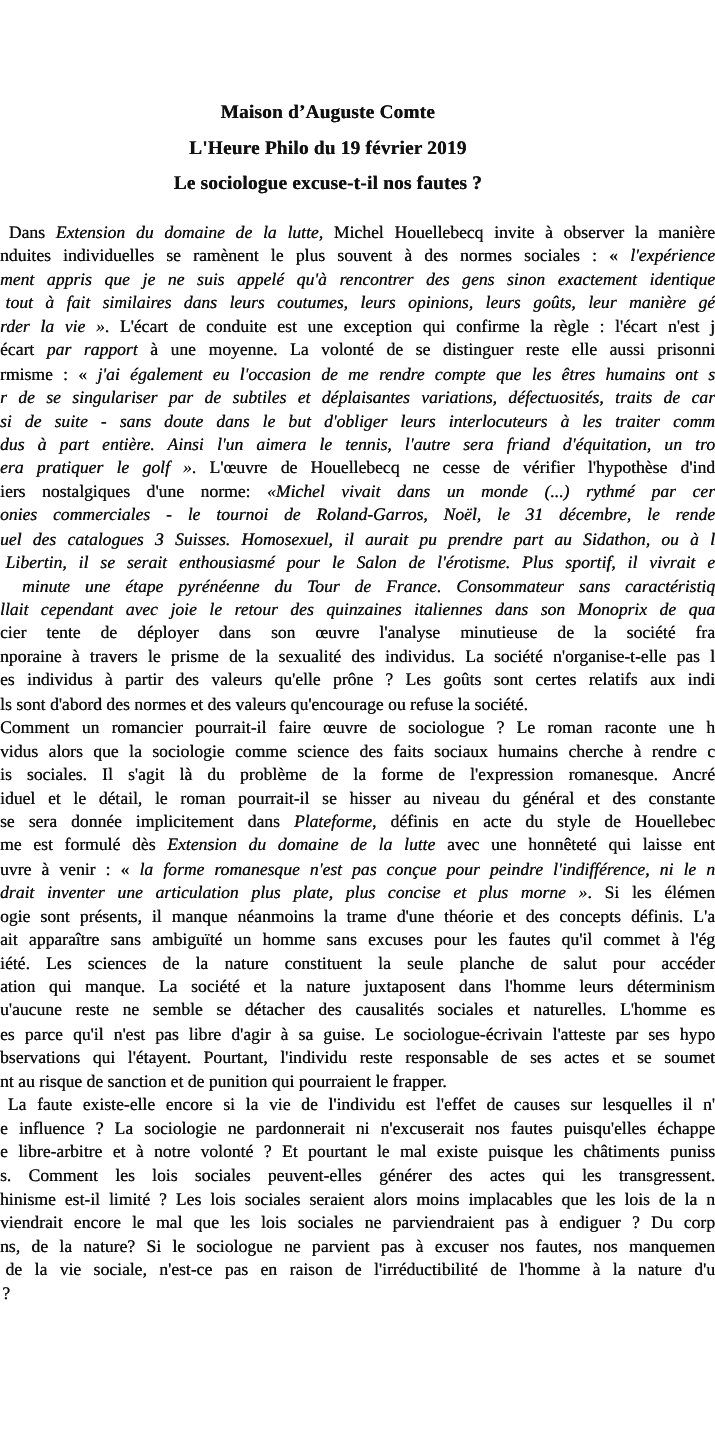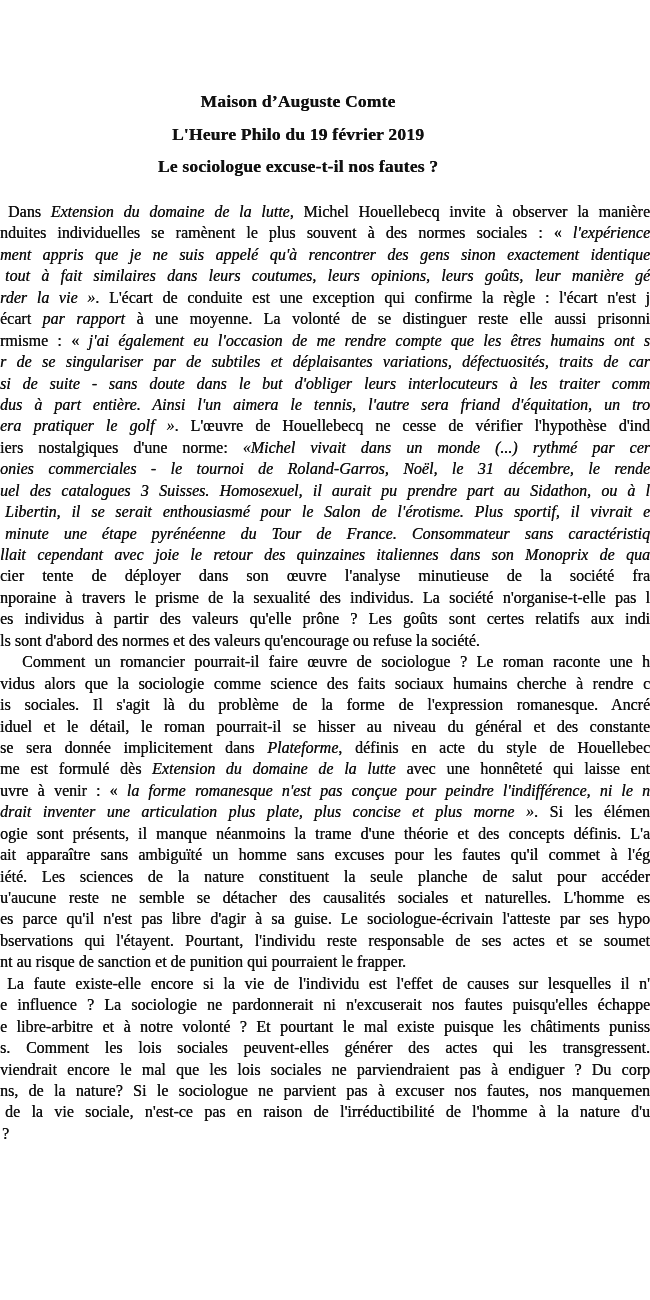--- a/index.html
+++ b/index.html
@@ -62,43 +62,45 @@
       <div class="line"><span>écart </span><span class="it">par rapport</span><span> à une moyenne. La volonté de se distinguer reste elle aussi prisonni</span></div>
       <div class="line"><span>rmisme : « </span><span class="it">j'ai également eu l'occasion de me rendre compte que les êtres humains ont s</span></div>
       <div class="line"><span class="it">r de se singulariser par de subtiles et déplaisantes variations, défectuosités, traits de car</span></div>
       <div class="line"><span class="it">si de suite - sans doute dans le but d'obliger leurs interlocuteurs à les traiter comm</span></div>
       <div class="line"><span class="it">dus à part entière. Ainsi l'un aimera le tennis, l'autre sera friand d'équitation, un tro</span></div>
       <div class="line"><span class="it">era pratiquer le golf »</span><span>. L'œuvre de Houellebecq ne cesse de vérifier l'hypothèse d'ind</span></div>
       <div class="line"><span>iers nostalgiques d'une norme: </span><span class="it">«Michel vivait dans un monde (...) rythmé par cer</span></div>
       <div class="line"><span class="it">onies commerciales - le tournoi de Roland-Garros, Noël, le 31 décembre, le rende</span></div>
       <div class="line"><span class="it">uel des catalogues 3 Suisses. Homosexuel, il aurait pu prendre part au Sidathon, ou à l</span></div>
       <div class="line" style="padding-left: 5px;"><span class="it">Libertin, il se serait enthousiasmé pour le Salon de l'érotisme. Plus sportif, il vivrait e</span></div>
-      <div class="line" style="padding-left: 5px;"><span class="it">minute une étape pyrénéenne du Tour de France. Consommateur sans caractéristiq</span></div>
+      <div class="line" style="padding-left: 20px;"><span class="it">minute une étape pyrénéenne du Tour de France. Consommateur sans caractéristiq</span></div>
       <div class="line"><span class="it">llait cependant avec joie le retour des quinzaines italiennes dans son Monoprix de qua</span></div>
       <div class="line"><span>cier tente de déployer dans son œuvre l'analyse minutieuse de la société fra</span></div>
       <div class="line"><span>nporaine à travers le prisme de la sexualité des individus. La société n'organise-t-elle pas l</span></div>
       <div class="line"><span>es individus à partir des valeurs qu'elle prône ? Les goûts sont certes relatifs aux indi</span></div>
       <div class="line line-end"><span>ls sont d'abord des normes et des valeurs qu'encourage ou refuse la société.</span></div>
-      <div class="line" style="padding-left: 22px;"><span>Comment un romancier pourrait-il faire œuvre de sociologue ? Le roman raconte une h</span></div>
+      <div class="line" style="padding-left: 0;"><span>Comment un romancier pourrait-il faire œuvre de sociologue ? Le roman raconte une h</span></div>
       <div class="line"><span>vidus alors que la sociologie comme science des faits sociaux humains cherche à rendre c</span></div>
       <div class="line"><span>is sociales. Il s'agit là du problème de la forme de l'expression romanesque. Ancré</span></div>
       <div class="line"><span>iduel et le détail, le roman pourrait-il se hisser au niveau du général et des constante</span></div>
       <div class="line"><span>se sera donnée implicitement dans </span><span class="it">Plateforme</span><span>, définis en acte du style de Houellebec</span></div>
       <div class="line"><span>me est formulé dès </span><span class="it">Extension du domaine de la lutte</span><span> avec une honnêteté qui laisse ent</span></div>
       <div class="line"><span>uvre à venir : « </span><span class="it">la forme romanesque n'est pas conçue pour peindre l'indifférence, ni le n</span></div>
       <div class="line"><span class="it">drait inventer une articulation plus plate, plus concise et plus morne »</span><span>. Si les élémen</span></div>
       <div class="line"><span>ogie sont présents, il manque néanmoins la trame d'une théorie et des concepts définis. L'a</span></div>
       <div class="line"><span>ait apparaître sans ambiguïté un homme sans excuses pour les fautes qu'il commet à l'ég</span></div>
       <div class="line"><span>iété. Les sciences de la nature constituent la seule planche de salut pour accéder</span></div>
+      <div class="line"><span>ation qui manque. La société et la nature juxtaposent dans l'homme leurs déterminism</span></div>
       <div class="line"><span>u'aucune reste ne semble se détacher des causalités sociales et naturelles. L'homme es</span></div>
       <div class="line"><span>es parce qu'il n'est pas libre d'agir à sa guise. Le sociologue-écrivain l'atteste par ses hypo</span></div>
       <div class="line"><span>bservations qui l'étayent. Pourtant, l'individu reste responsable de ses actes et se soumet</span></div>
       <div class="line line-end"><span>nt au risque de sanction et de punition qui pourraient le frapper.</span></div>
       <div class="line" style="padding-left: 7px;"><span>La faute existe-elle encore si la vie de l'individu est l'effet de causes sur lesquelles il n'</span></div>
       <div class="line"><span>e influence ? La sociologie ne pardonnerait ni n'excuserait nos fautes puisqu'elles échappe</span></div>
       <div class="line"><span>e libre-arbitre et à notre volonté ? Et pourtant le mal existe puisque les châtiments puniss</span></div>
       <div class="line"><span>s. Comment les lois sociales peuvent-elles générer des actes qui les transgressent.</span></div>
+      <div class="line"><span>hinisme est-il limité ? Les lois sociales seraient alors moins implacables que les lois de la n</span></div>
       <div class="line"><span>viendrait encore le mal que les lois sociales ne parviendraient pas à endiguer ? Du corp</span></div>
       <div class="line"><span>ns, de la nature? Si le sociologue ne parvient pas à excuser nos fautes, nos manquemen</span></div>
       <div class="line" style="padding-left: 5px;"><span>de la vie sociale, n'est-ce pas en raison de l'irréductibilité de l'homme à la nature d'u</span></div>
       <div class="line line-end" style="padding-left: 2px;"><span>?</span></div>
     </div>
 </div>
 
 </body></html>

